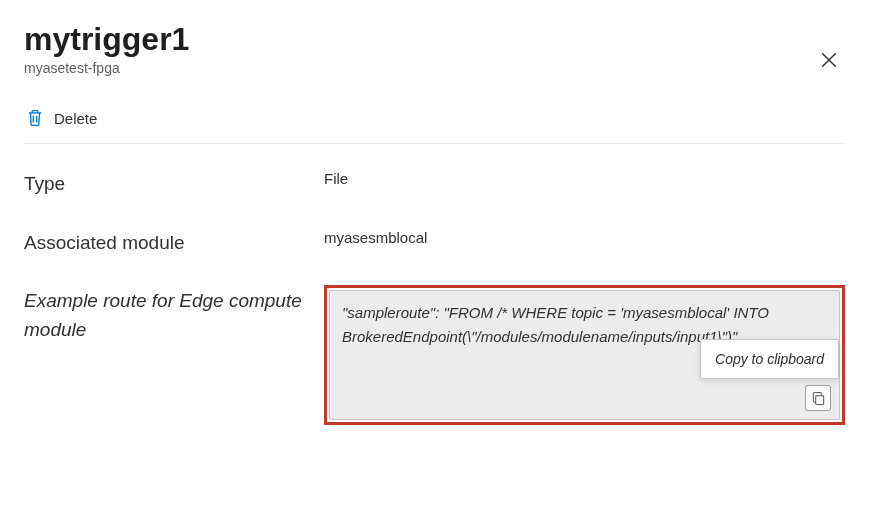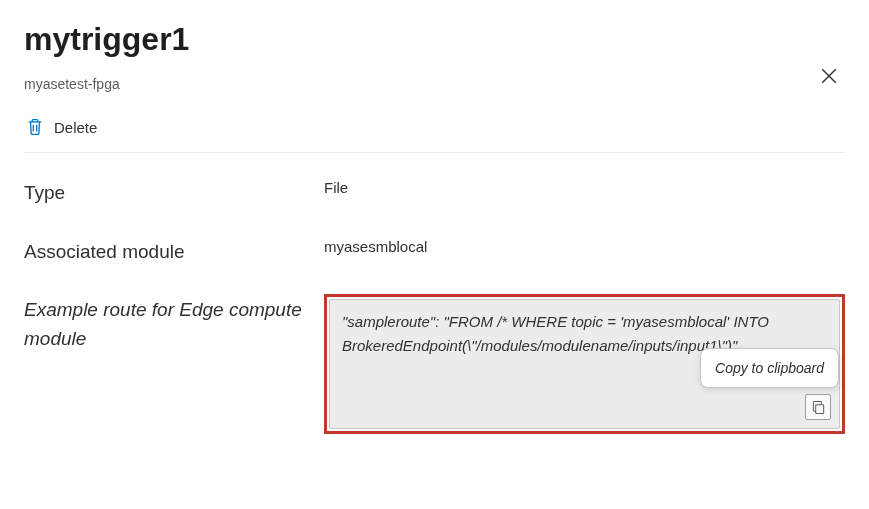--- a/index.html
+++ b/index.html
@@ -18,21 +18,21 @@
     .title-block { flex: 1; }
     .page-title {
       font-size: 32px;
       font-weight: 600;
       color: #201f1e;
       line-height: 1.2;
     }
     .subtitle {
       font-size: 14px;
       color: #605e5c;
-      margin-top: 18px;
+      margin-top: 2px;
     }
     .close-btn {
       width: 32px;
       height: 32px;
       display: flex;
       align-items: center;
       justify-content: center;
       cursor: pointer;
       color: #323130;
     }
@@ -45,20 +45,21 @@
       align-items: center;
     }
     .delete-btn {
       display: flex;
       align-items: center;
       gap: 10px;
       cursor: pointer;
       font-size: 15px;
       color: #323130;
       padding: 4px 2px;
+      margin-top: 7px;
     }
     .delete-btn svg { width: 18px; height: 18px; color: #0078d4; }
     .content {
       margin-top: 24px;
     }
     .row {
       display: flex;
       align-items: flex-start;
       margin-bottom: 28px;
     }
@@ -110,21 +111,21 @@
       cursor: pointer;
       border-radius: 2px;
     }
     .copy-btn svg { width: 15px; height: 15px; color: #605e5c; }
     .tooltip {
       position: absolute;
       bottom: 40px;
       right: 0;
       background: #fff;
       border: 1px solid #c8c6c4;
-      border-radius: 8px;
+      border-radius: 2px;
       box-shadow: 0 2px 6px rgba(0,0,0,.12);
       padding: 8px 14px;
       font-size: 14px;
       color: #323130;
       white-space: nowrap;
     }
   </style>
 </head>
 <body>
 

